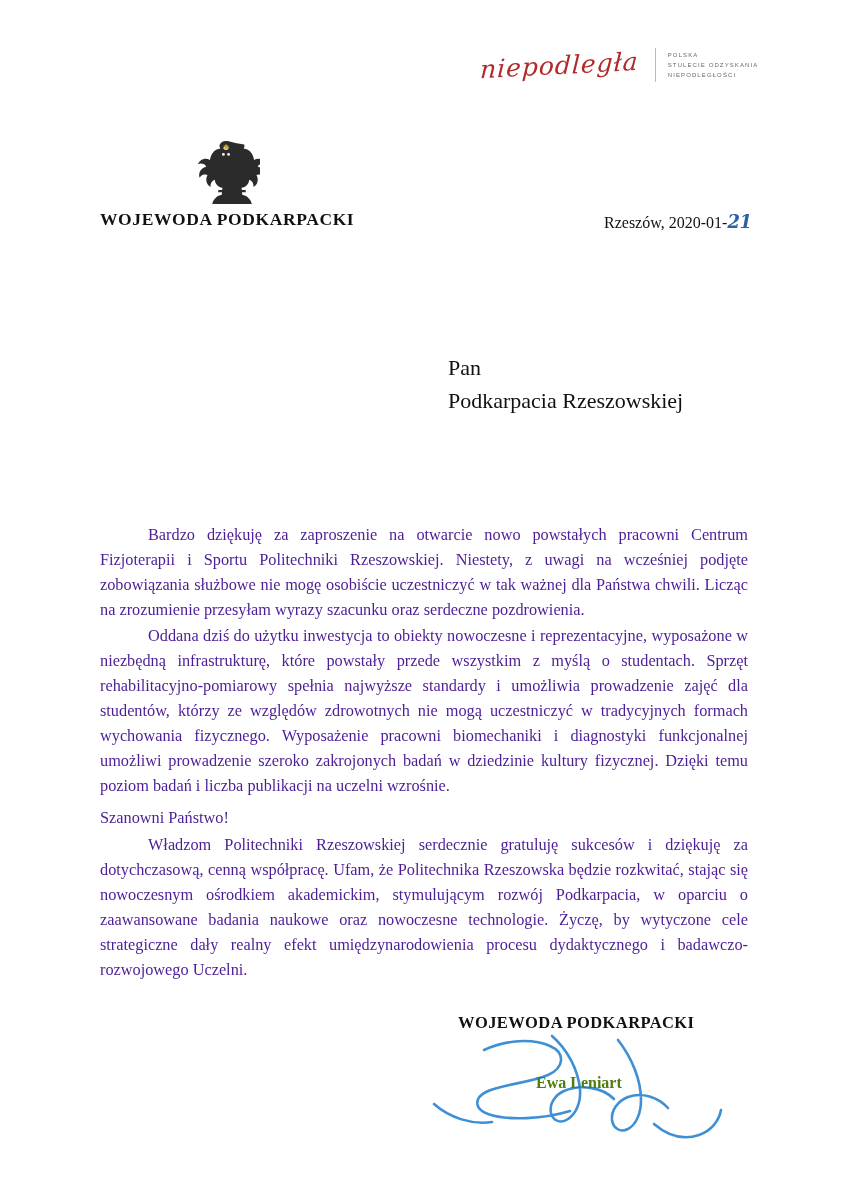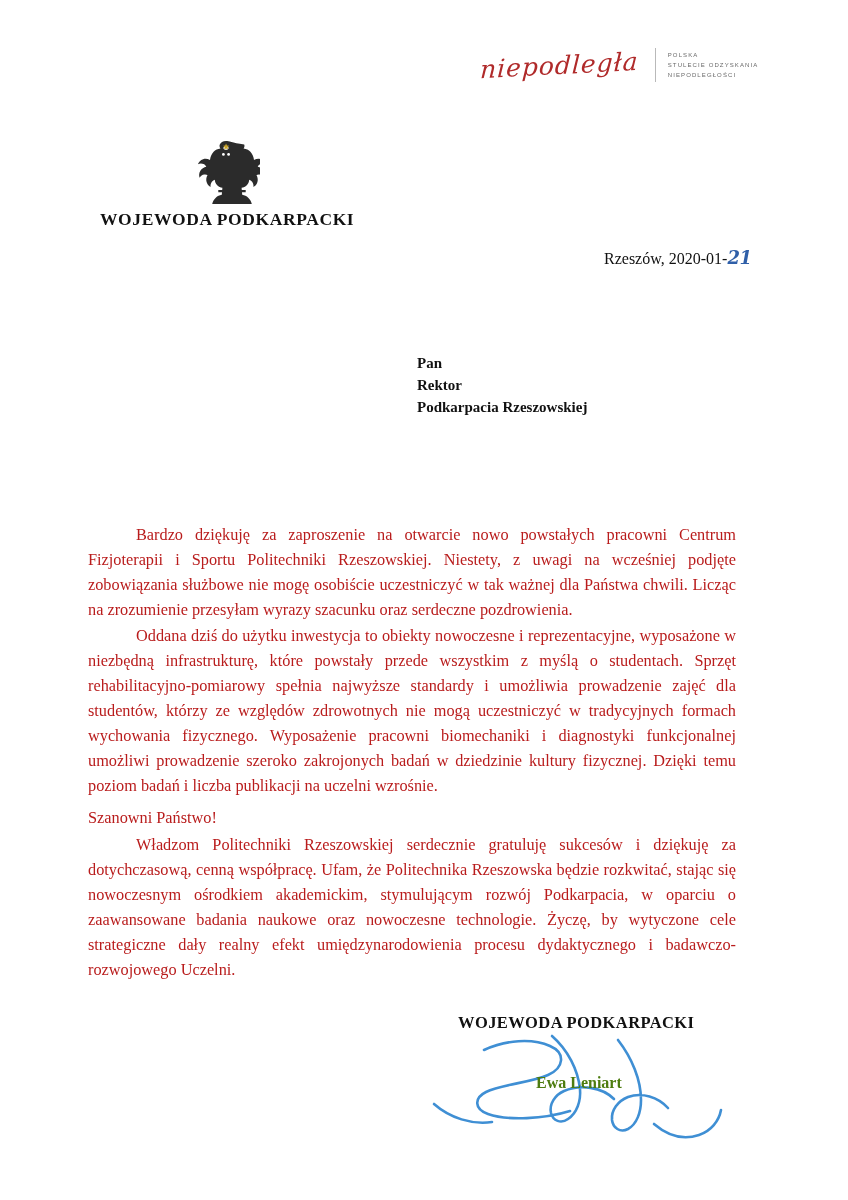--- a/index.html
+++ b/index.html
@@ -73,52 +73,51 @@
     letter-spacing: 0.6px;
     color: #111;
   }
   .place-date {
     position: absolute;
     top: 211px;
     left: 604px;
     font-size: 16px;
     color: #111;
     white-space: nowrap;
-    margin-top: 36px;
   }
   .handwritten-day {
     font-family: "DejaVu Serif", serif;
     font-style: italic;
     font-weight: bold;
     color: #2f5fa8;
     font-size: 18px;
     letter-spacing: -0.5px;
   }
 
   
   .addressee {
     position: absolute;
     top: 352px;
-    left: 417px;
-    font-size: 15px;
-    font-weight: bold;
+    left: 448px;
+    font-size: 22px;
+    font-weight: normal;
     line-height: 1.48;
     color: #111;
   }
 
   
   .body-text {
     position: absolute;
     top: 523px;
-    left: 88px;
+    left: 100px;
     width: 648px;
     font-size: 16.3px;
     line-height: 1.53;
     text-align: justify;
-    color: #b91c1c;
+    color: #4c1d95;
   }
   .body-text p {
     margin: 0 0 0.1em 0;
     text-indent: 48px;
   }
   .body-text p.noindent {
     text-indent: 0;
     margin-top: 0.45em;
     margin-bottom: 0.15em;
   }
@@ -180,21 +179,20 @@
   </svg>
 
   <div class="wojewoda-header">WOJEWODA PODKARPACKI</div>
 
   <div class="place-date">
     <span>Rzeszów, 2020-01-</span><span class="handwritten-day">21</span>
   </div>
 
   <div class="addressee">
     <div>Pan</div>
-    <div>Rektor</div>
     <div>Podkarpacia Rzeszowskiej</div>
   </div>
 
   <div class="body-text">
     <p>Bardzo dziękuję za zaproszenie na otwarcie nowo powstałych pracowni Centrum Fizjoterapii i Sportu Politechniki Rzeszowskiej. Niestety, z uwagi na wcześniej podjęte zobowiązania służbowe nie mogę osobiście uczestniczyć w tak ważnej dla Państwa chwili. Licząc na zrozumienie przesyłam wyrazy szacunku oraz serdeczne pozdrowienia.</p>
     <p>Oddana dziś do użytku inwestycja to obiekty nowoczesne i reprezentacyjne, wyposażone w niezbędną infrastrukturę, które powstały przede wszystkim z myślą o studentach. Sprzęt rehabilitacyjno-pomiarowy spełnia najwyższe standardy i umożliwia prowadzenie zajęć dla studentów, którzy ze względów zdrowotnych nie mogą uczestniczyć w tradycyjnych formach wychowania fizycznego. Wyposażenie pracowni biomechaniki i diagnostyki funkcjonalnej umożliwi prowadzenie szeroko zakrojonych badań w dziedzinie kultury fizycznej. Dzięki temu poziom badań i liczba publikacji na uczelni wzrośnie.</p>
     <p class="noindent">Szanowni Państwo!</p>
     <p>Władzom Politechniki Rzeszowskiej serdecznie gratuluję sukcesów i dziękuję za dotychczasową, cenną współpracę. Ufam, że Politechnika Rzeszowska będzie rozkwitać, stając się nowoczesnym ośrodkiem akademickim, stymulującym rozwój Podkarpacia, w oparciu o zaawansowane badania naukowe oraz nowoczesne technologie. Życzę, by wytyczone cele strategiczne dały realny efekt umiędzynarodowienia procesu dydaktycznego i badawczo-rozwojowego Uczelni.</p>
   </div>
 

